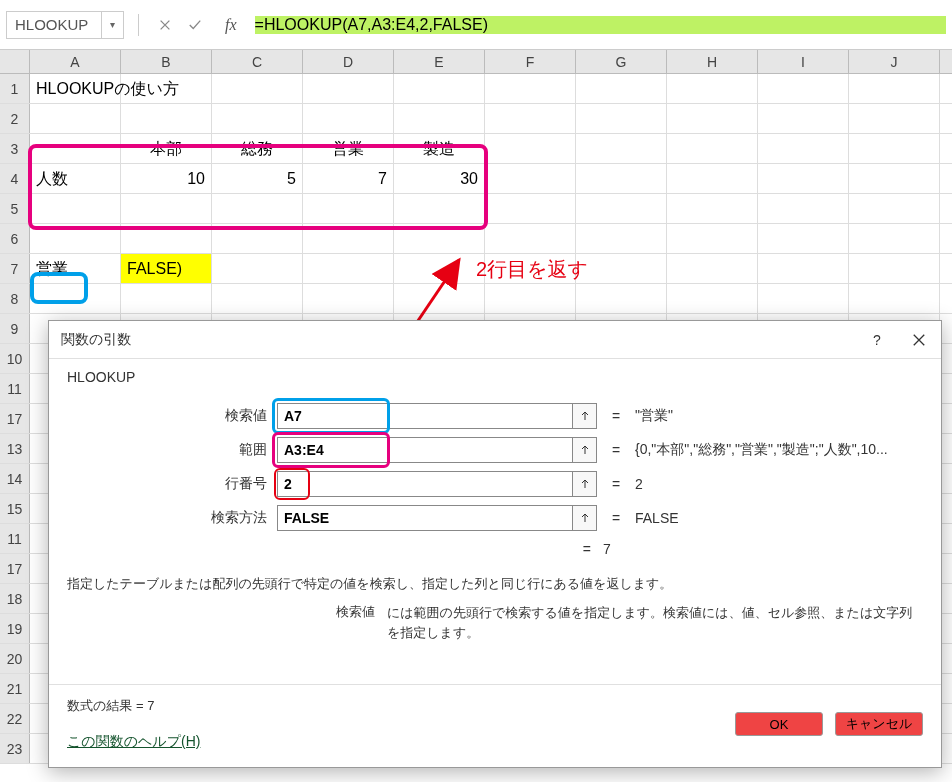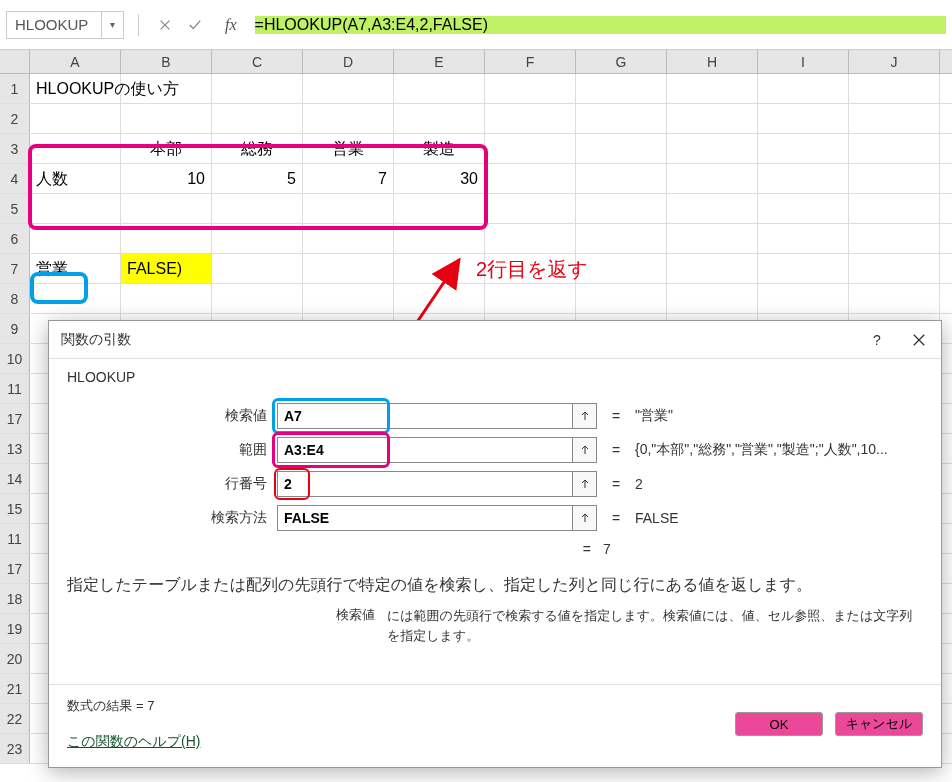--- a/index.html
+++ b/index.html
@@ -51,29 +51,29 @@
 .arg-row { display: flex; align-items: center; height: 34px; gap: 10px; }
 .arg-label { width: 200px; text-align: right; font-size: 14px; color: #333; }
 .arg-input-wrap { position: relative; width: 320px; display: flex; }
 .arg-input { flex: 1; height: 26px; border: 1px solid #888; padding: 2px 6px; font-size: 14px; font-weight: bold; background: #fff; }
 .arg-ref-btn { width: 24px; height: 26px; border: 1px solid #888; border-left: none; background: #f8f8f8; display: flex; align-items: center; justify-content: center; cursor: pointer; }
 .arg-ref-btn svg { width: 12px; height: 12px; }
 .arg-eq { width: 18px; text-align: center; color: #333; }
 .arg-result { font-size: 14px; color: #333; flex: 1; white-space: nowrap; overflow: hidden; text-overflow: ellipsis; }
 .result-row { display: flex; height: 28px; align-items: center; }
 .result-row .arg-label { width: 524px; }
-.desc1 { font-size: 16px; color: #333; margin: 12px 0 10px 0; }
+.desc1 { font-size: 13px; color: #333; margin: 12px 0 10px 0; }
 .desc2-row { display: flex; font-size: 13px; color: #333; }
 .desc2-label { width: 320px; text-align: right; padding-right: 12px; }
 .desc2-text { flex: 1; line-height: 1.5; }
 .dlg-footer { position: absolute; bottom: 0; left: 0; right: 0; padding: 12px 18px 16px; border-top: 1px solid #e0e0e0; display: flex; align-items: center; justify-content: space-between; }
 .formula-result { font-size: 13px; color: #333; }
 .help-link { font-size: 14px; color: #14532d; text-decoration: underline; cursor: pointer; }
 .dlg-btns { display: flex; gap: 12px; }
-.dlg-btn { min-width: 88px; height: 24px; border: 1px solid #999; background: #ec4899; font-size: 13px; cursor: pointer; border-radius: 3px; }
+.dlg-btn { min-width: 88px; height: 24px; border: 1px solid #999; background: #ef4444; font-size: 13px; cursor: pointer; border-radius: 3px; }
 .dlg-footer-left { display:flex; flex-direction:column; gap:18px; }
 
 
 .hl-in { position: absolute; border: 3px solid; border-radius: 6px; pointer-events: none; z-index: 5; }
 </style>
 </head>
 <body>
 
 <div class="topbar">
   <div class="namebox-wrap">

